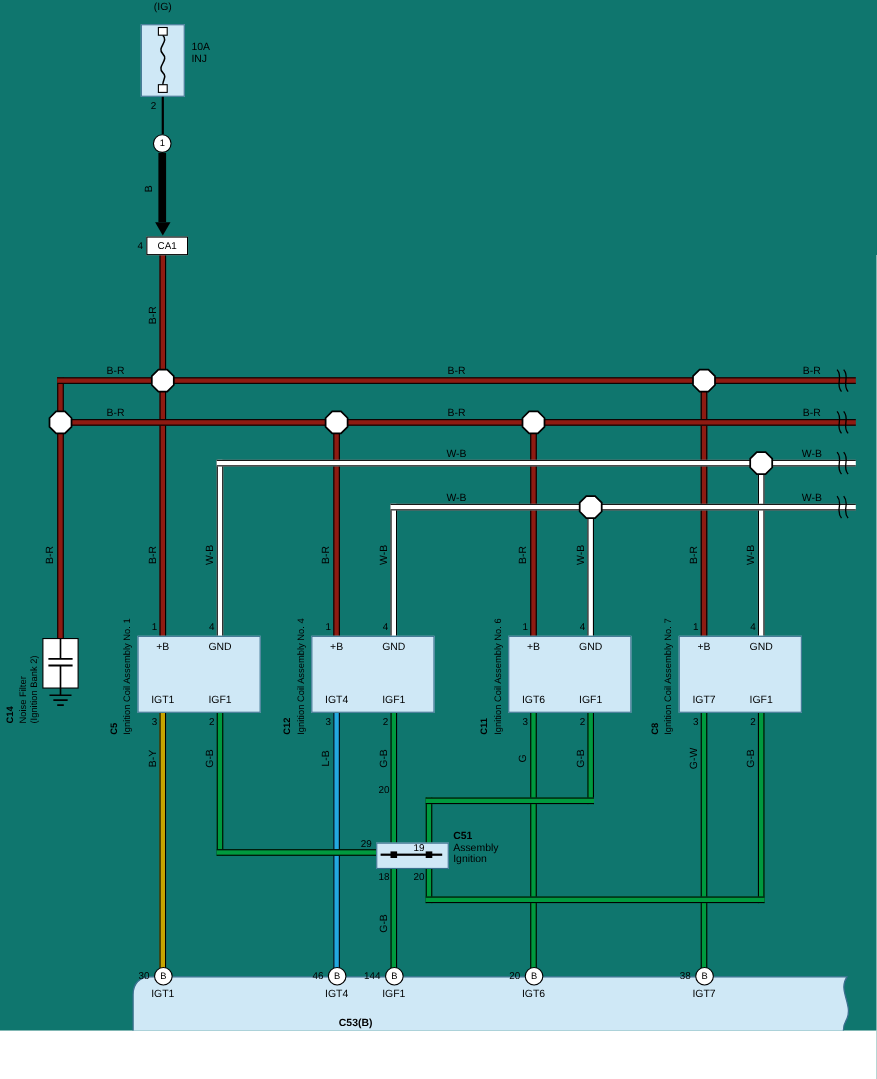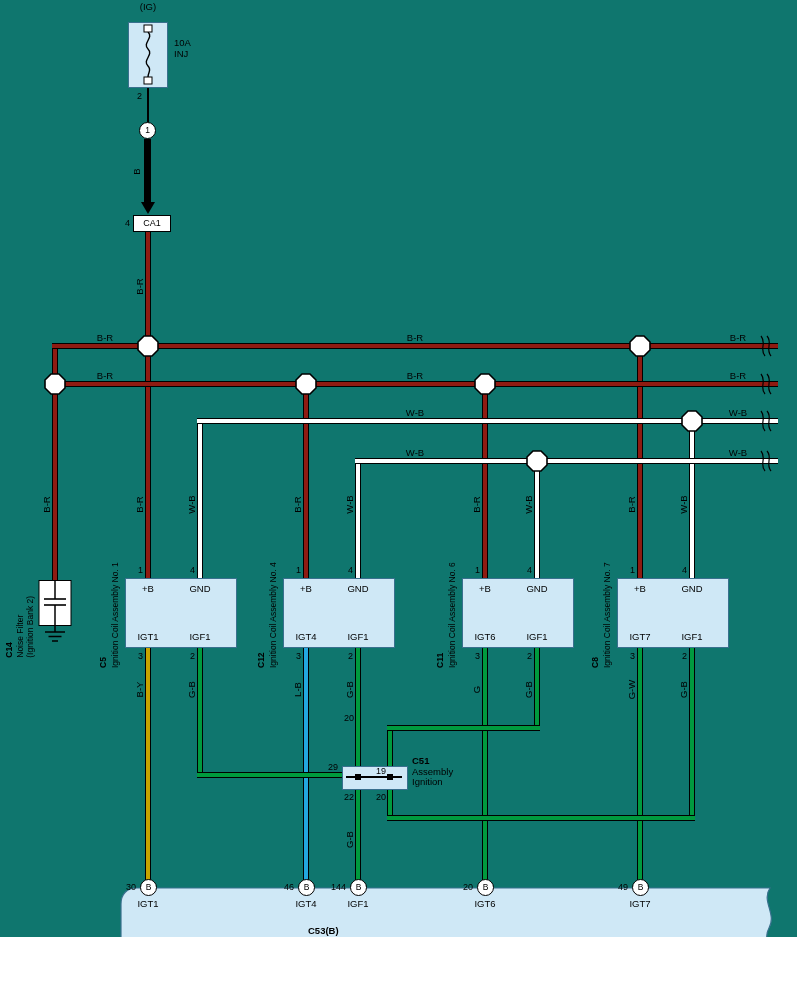--- a/index.html
+++ b/index.html
@@ -230,21 +230,21 @@
   <div class="vlabel" style="left:663px;top:684px">G-B</div>
   <div class="vlabel" style="left:329px;top:834px">G-B</div>
 
   <div class="box" style="left:342px;top:766px;width:66px;height:24px"></div>
   <div class="jline" style="left:346px;top:776px;width:56px"></div>
   <div class="dot" style="left:355px;top:774px"></div>
   <div class="dot" style="left:387px;top:774px"></div>
   <div class="pinnum r" style="left:336px;top:713px;width:18px">20</div>
   <div class="pinnum r" style="left:368px;top:766px;width:18px">19</div>
   <div class="pinnum r" style="left:318px;top:762px;width:20px">29</div>
-  <div class="pinnum r" style="left:336px;top:792px;width:18px">22</div>
+  <div class="pinnum r" style="left:336px;top:792px;width:18px">18</div>
   <div class="pinnum r" style="left:368px;top:792px;width:18px">20</div>
   <div class="lbl bold" style="left:412px;top:755px;width:70px">C51</div>
   <div class="lbl" style="left:412px;top:766px;width:70px">Assembly</div>
   <div class="lbl" style="left:412px;top:776px;width:70px">Ignition</div>
 
   <svg class="compsvg" style="left:115px;top:884px" width="672" height="92" viewBox="0 0 672 92">
     <path d="M 22 4 L 655 4 C 646 17 662 30 654 44 C 646 58 662 71 655 84 L 22 84 C 12 84 6 78 6 68 L 6 20 C 6 10 12 4 22 4 Z" fill="#cfe8f6" stroke="#39708e" stroke-width="1.2"></path>
   </svg>
   <div class="lbl bold" style="left:308px;top:925px;width:80px">C53(B)</div>
   <div class="lbl" style="left:308px;top:937px;width:80px">ECM</div>
@@ -258,17 +258,17 @@
   <div class="lbl c" style="left:284px;top:898px;width:44px">IGT4</div>
 
   <div class="pinnum r" style="left:322px;top:882px;width:24px">144</div>
   <div class="circle" style="left:350px;top:879px">B</div>
   <div class="lbl c" style="left:336px;top:898px;width:44px">IGF1</div>
 
   <div class="pinnum r" style="left:449px;top:882px;width:24px">20</div>
   <div class="circle" style="left:477px;top:879px">B</div>
   <div class="lbl c" style="left:463px;top:898px;width:44px">IGT6</div>
 
-  <div class="pinnum r" style="left:604px;top:882px;width:24px">49</div>
+  <div class="pinnum r" style="left:604px;top:882px;width:24px">38</div>
   <div class="circle" style="left:632px;top:879px">B</div>
   <div class="lbl c" style="left:618px;top:898px;width:44px">IGT7</div>
 
 </div>
 
 </body></html>

